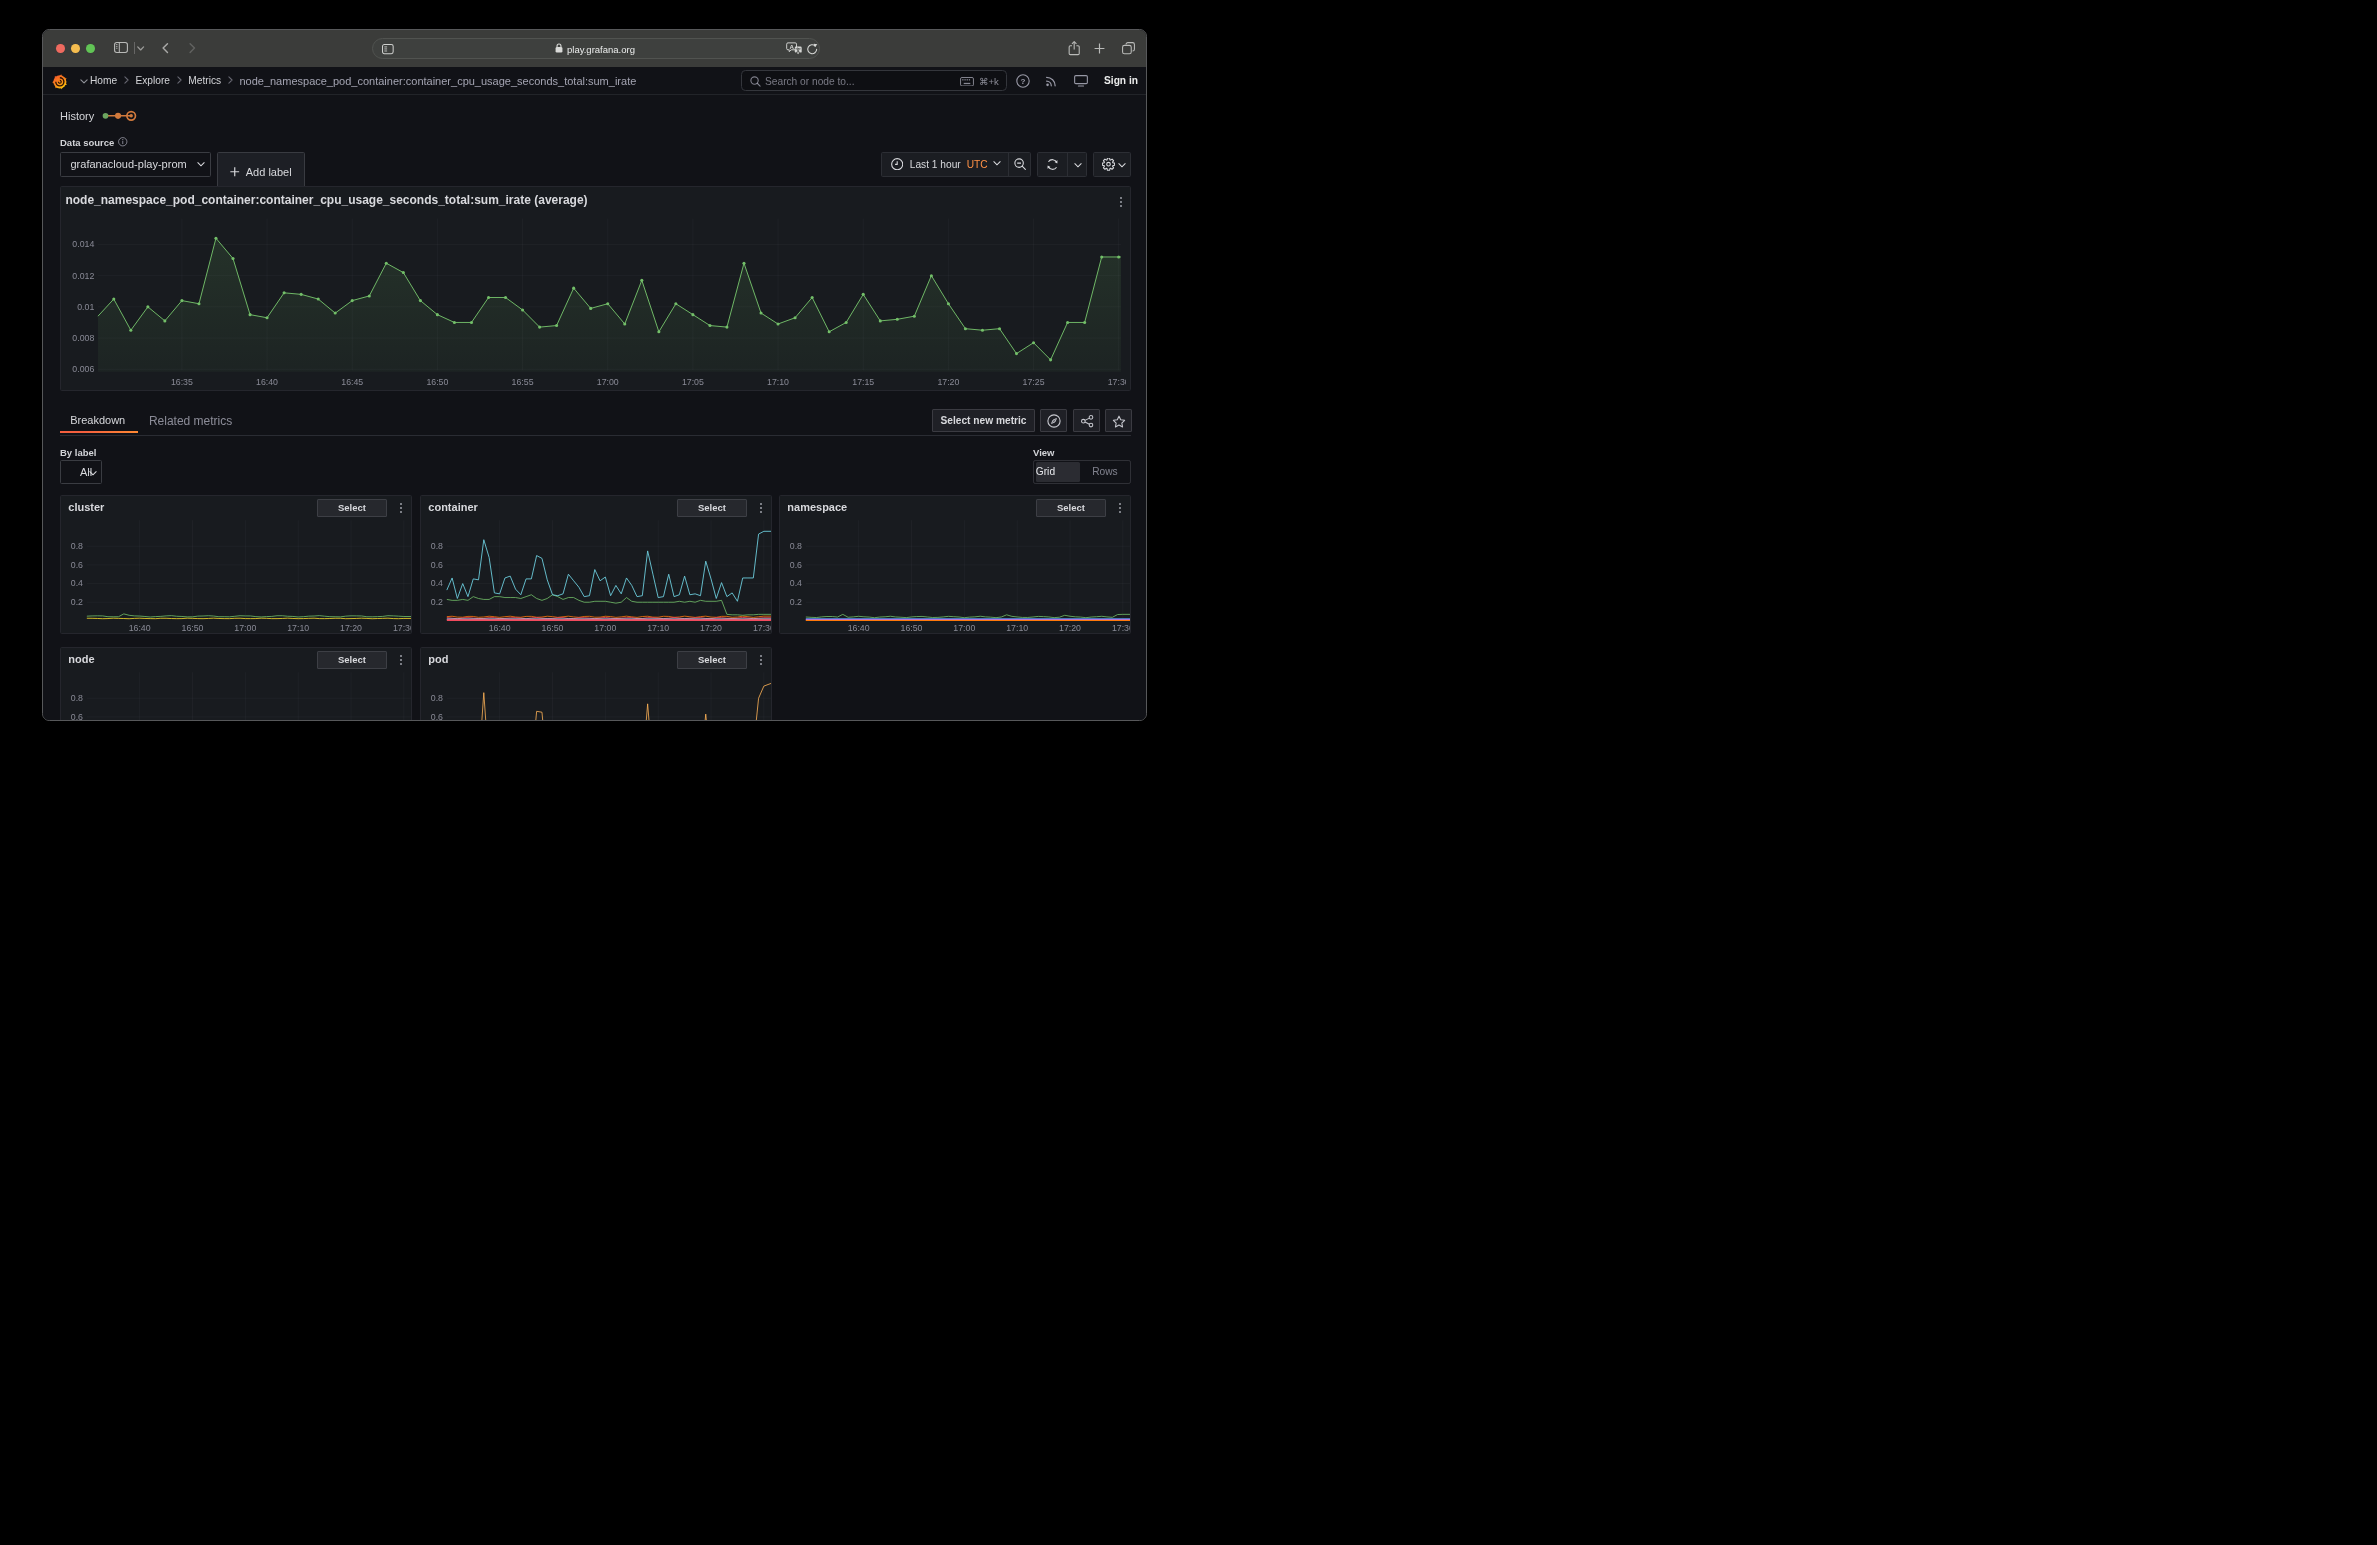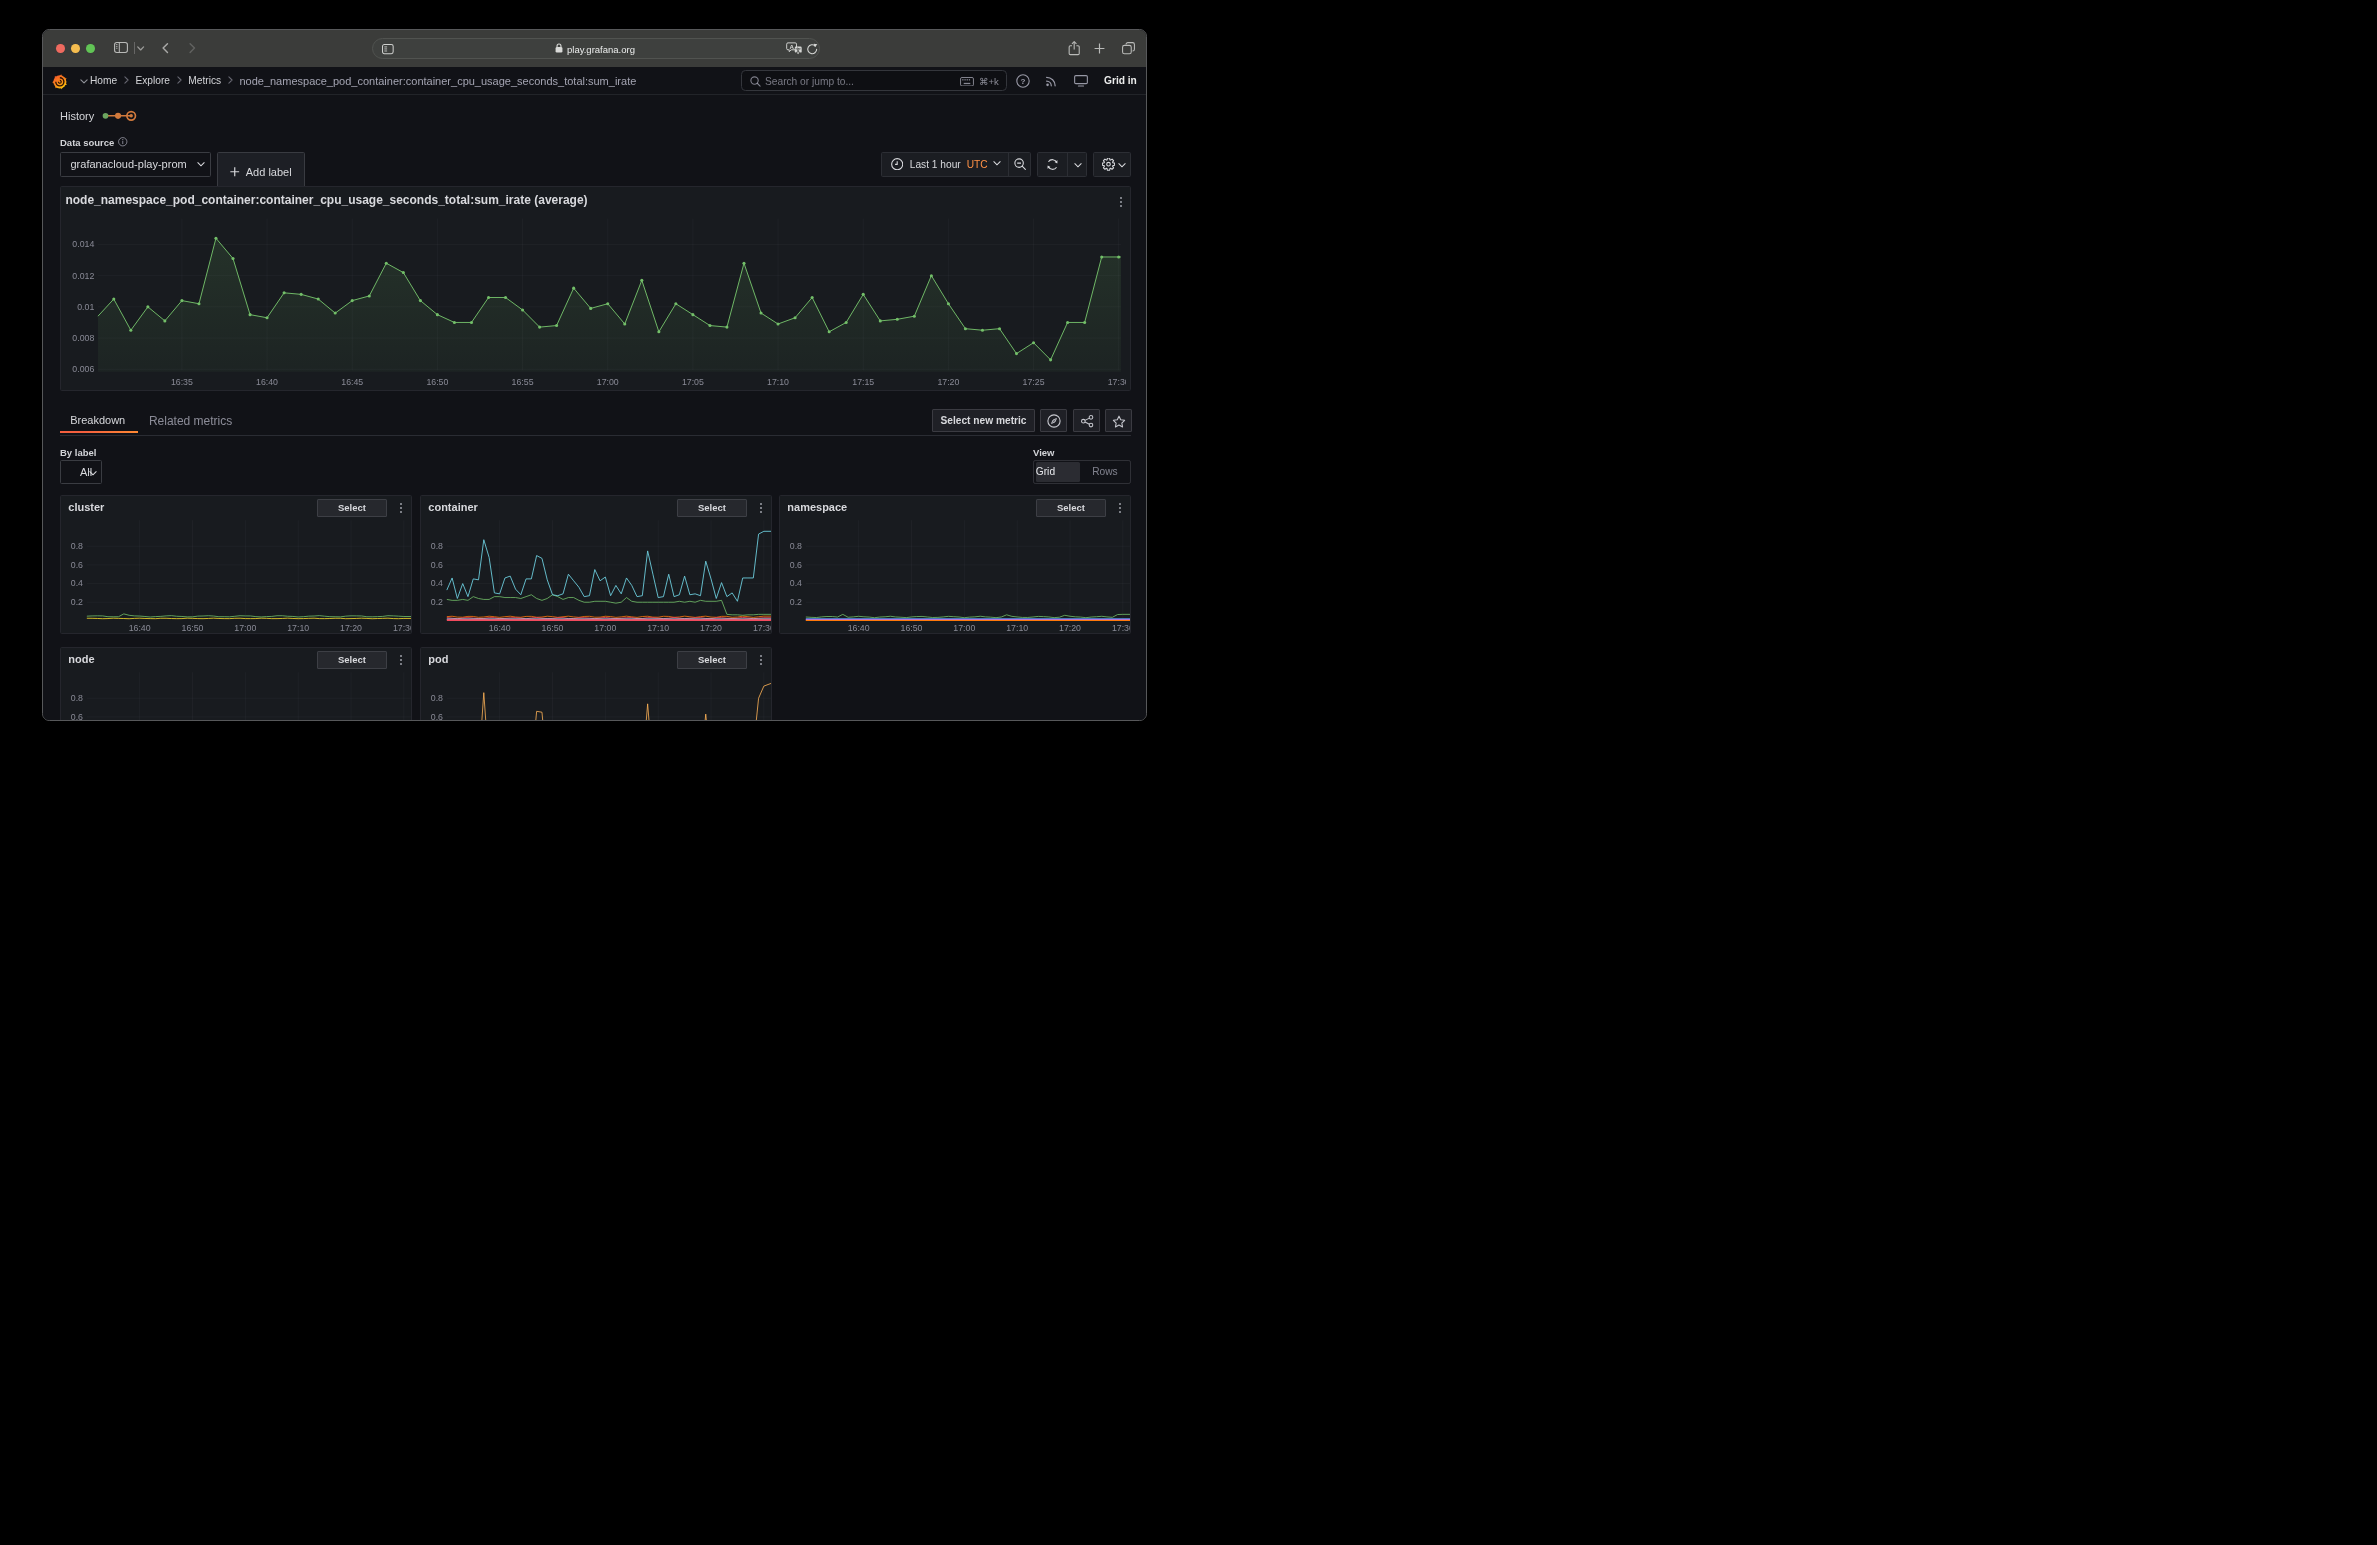--- a/index.html
+++ b/index.html
@@ -169,21 +169,21 @@
         <span class="sep"><svg width="5.1" height="8" viewBox="0 0 7 11">
             <polyline points="1.2,1.2 5.6,5.5 1.2,9.8" fill="none" stroke="rgba(204,204,220,0.45)" stroke-width="1.5" stroke-linecap="round" stroke-linejoin="round"></polyline>
           </svg></span>
   <span style="color:rgba(204,204,220,0.78);font-size:11px">node_namespace_pod_container:container_cpu_usage_seconds_total:sum_irate</span>
  </div>
  <div class="search">
   <svg class="ic" style="left:8px;top:5.1px" width="11" height="11" viewBox="0 0 15 15">
    <circle cx="6.2" cy="6.2" r="5" fill="none" stroke="rgba(204,204,220,0.6)" stroke-width="1.5"></circle>
    <line x1="9.9" y1="9.9" x2="13.8" y2="13.8" stroke="rgba(204,204,220,0.6)" stroke-width="1.5" stroke-linecap="round"></line>
   </svg>
-  <span class="ph">Search or jump to...</span>
+  <span class="ph">Search or node to...</span>
   <span class="kbd"><svg width="14" height="9.5" viewBox="0 0 19 13" style="vertical-align:-1.5px">
             <rect x="0.7" y="0.7" width="17.6" height="11.6" rx="1.8" fill="none" stroke="rgba(204,204,220,0.65)" stroke-width="1.3"></rect>
             <g fill="rgba(204,204,220,0.65)">
               <rect x="3" y="3" width="1.7" height="1.7"></rect>
               <rect x="6" y="3" width="1.7" height="1.7"></rect>
               <rect x="9" y="3" width="1.7" height="1.7"></rect>
               <rect x="12" y="3" width="1.7" height="1.7"></rect>
               <rect x="5" y="8" width="9" height="1.7"></rect>
             </g>
           </svg>&nbsp;&nbsp;⌘+k</span>
@@ -196,21 +196,21 @@
   <g fill="none" stroke="rgba(204,204,220,0.72)" stroke-width="1.7" stroke-linecap="round">
    <path d="M2.2,8.4 a6.4,6.4 0 0 1 6.4,6.4"></path>
           <path d="M2.2,3.1 a11.7,11.7 0 0 1 11.7,11.7"></path>
   </g>
   <circle cx="3.5" cy="13.5" r="1.8" fill="rgba(204,204,220,0.72)"></circle>
  </svg>
  <svg class="ic" style="left:1031px;top:8.8px" width="14" height="11.7" viewBox="0 0 19 16">
   <rect x="0.8" y="0.8" width="17.4" height="11" rx="1.6" fill="none" stroke="rgba(204,204,220,0.72)" stroke-width="1.5"></rect>
   <line x1="6" y1="15" x2="13" y2="15" stroke="rgba(204,204,220,0.72)" stroke-width="1.5" stroke-linecap="round"></line>
  </svg>
- <div class="signin">Grid in</div>
+ <div class="signin">Sign in</div>
 </div>
 
 <div class="content">
  <div class="hist">History</div>
  <svg class="ic" style="left:59px;top:15.7px" width="35" height="11.7" viewBox="0 0 48 16">
   <line x1="7" y1="8" x2="40" y2="8" stroke="#d1793c" stroke-width="2"></line>
   <circle cx="4.8" cy="8" r="3.9" fill="#6ca55f"></circle>
   <circle cx="22" cy="8" r="4.2" fill="#d1793c"></circle>
   <circle cx="40" cy="8" r="5.9" fill="none" stroke="#d1793c" stroke-width="2.3"></circle>
   <circle cx="40" cy="8" r="2.4" fill="#d1793c"></circle>

